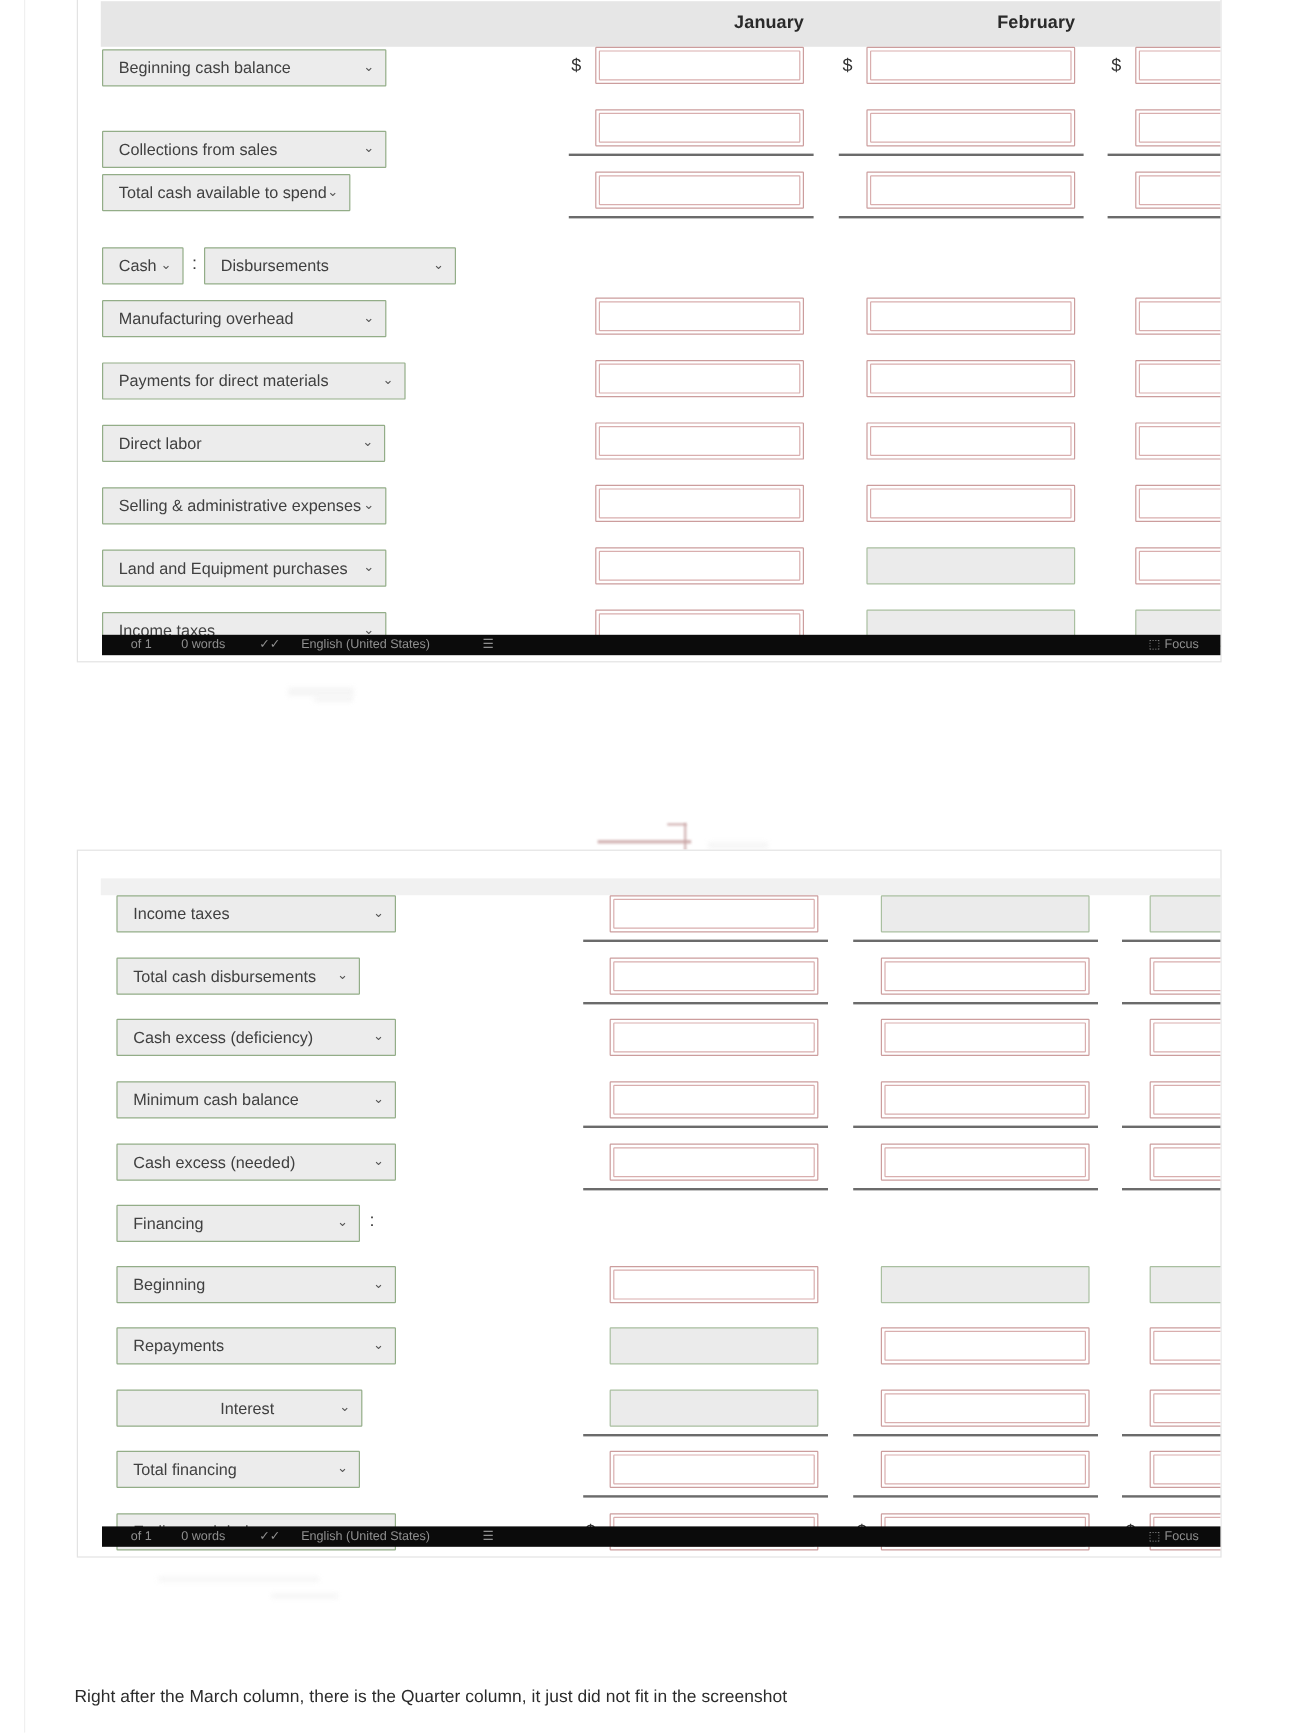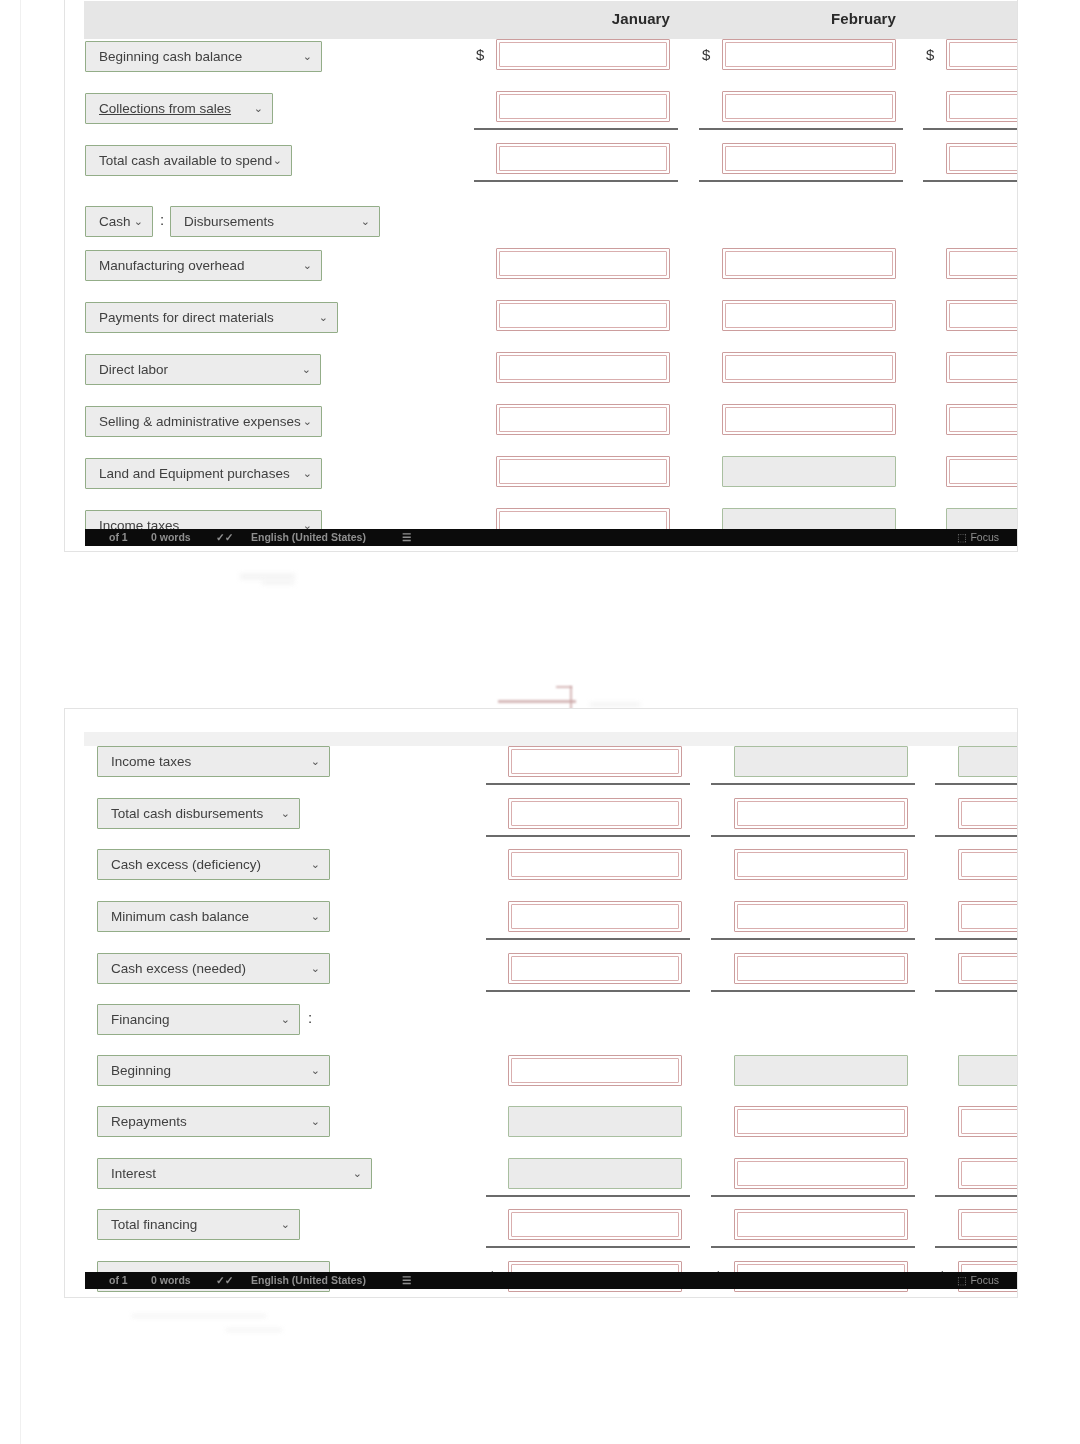--- a/index.html
+++ b/index.html
@@ -139,21 +139,21 @@
   .statusbar {
     position: absolute;
     height: 17px;
     background: #0b0b0b;
     color: #8f8f8f;
     font-size: 10.5px;
     line-height: 17px;
     white-space: nowrap;
     overflow: hidden;
   }
-  .statusbar .sb { position: absolute; top: 0; font-weight: bold; }
+  .statusbar .sb { position: absolute; top: 0; }
   .statusbar .sb-r { position: absolute; top: 0; right: 20px; }
 
   
   .smudge {
     position: absolute;
     background: #f3f3f3;
     filter: blur(2px);
     opacity: .85;
   }
   .smudge-rose {
@@ -193,21 +193,21 @@
           <div class="fld"></div>
         </div>
         <div class="cell" style="left: 657px; top: 46px; width: 174px;">
           <span class="dollar">$</span>
           <div class="fld"></div>
         </div>
         <div class="cell" style="left: 881px; top: 46px; width: 174px;">
           <span class="dollar">$</span>
           <div class="fld"></div>
         </div>
-        <div class="acct" style="left: 20px; top: 100px; width: 188px; text-decoration: underline;"><span>Collections from sales</span><span class="chev">⌄</span></div>
+        <div class="acct" style="left: 20px; top: 116px; width: 237px;"><span>Collections from sales</span><span class="chev">⌄</span></div>
         <div class="cell" style="left: 431px; top: 98px; width: 174px;">
           <div class="fld"></div>
         </div>
         <div class="uline" style="left: 409px; width: 204px; top: 135px;"></div>
         <div class="cell" style="left: 657px; top: 98px; width: 174px;">
           <div class="fld"></div>
         </div>
         <div class="uline" style="left: 634px; width: 204px; top: 135px;"></div>
         <div class="cell" style="left: 881px; top: 98px; width: 174px;">
           <div class="fld"></div>
@@ -387,21 +387,21 @@
         <div class="acct" style="left: 32px; top: 397px; width: 233px;"><span>Repayments</span><span class="chev">⌄</span></div>
         <div class="cell" style="left: 443px; top: 397px; width: 174px;">
           <div class="fld dis"></div>
         </div>
         <div class="cell" style="left: 669px; top: 397px; width: 174px;">
           <div class="fld"></div>
         </div>
         <div class="cell" style="left: 893px; top: 397px; width: 174px;">
           <div class="fld"></div>
         </div>
-        <div class="acct" style="left: 32px; top: 449px; width: 275px;"><span>Interest</span><span class="chev">⌄</span></div>
+        <div class="acct" style="left: 32px; top: 449px; width: 205px; text-align: center;"><span>Interest</span><span class="chev">⌄</span></div>
         <div class="cell" style="left: 443px; top: 449px; width: 174px;">
           <div class="fld dis"></div>
         </div>
         <div class="uline" style="left: 421px; width: 204px; top: 486px;"></div>
         <div class="cell" style="left: 669px; top: 449px; width: 174px;">
           <div class="fld"></div>
         </div>
         <div class="uline" style="left: 646px; width: 204px; top: 486px;"></div>
         <div class="cell" style="left: 893px; top: 449px; width: 174px;">
           <div class="fld"></div>
@@ -443,14 +443,15 @@
           <span class="sb" style="left: 317px;">☰</span>
           <span class="sb-r" style="right: 52px;">⬚</span>
           <span class="sb-r">Focus</span>
         </div>
       </div>
   </div>
 
   <div class="smudge" style="left:132px; top:1314px; width:134px; height:4px;"></div>
   <div class="smudge" style="left:226px; top:1328px; width:56px; height:4px;"></div>
 
+  <div class="caption">Right after the March column, there is the Quarter column, it just did not fit in the screenshot</div>
 
 </div>
 
 </body></html>

